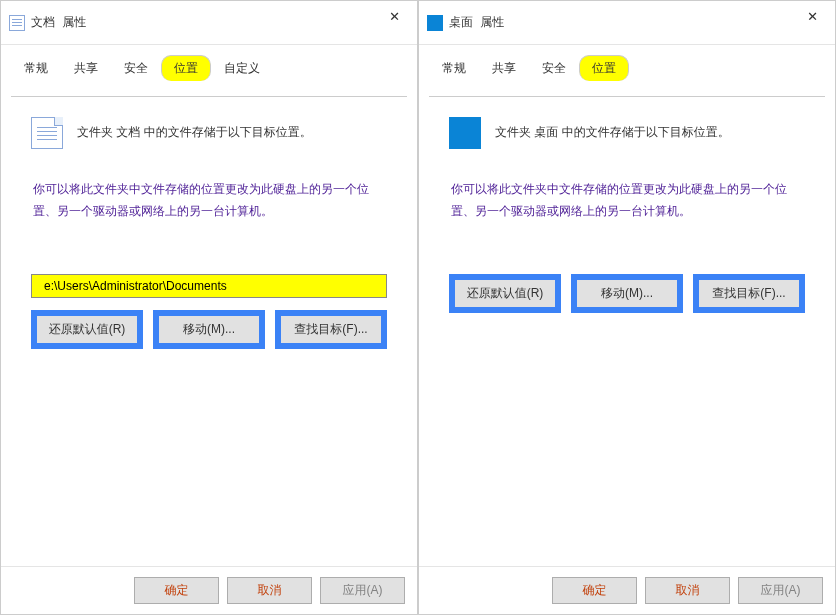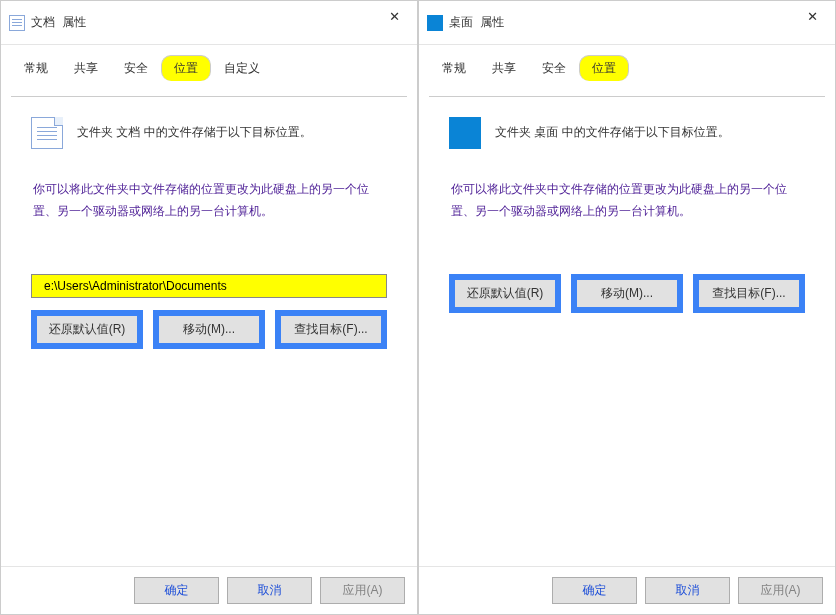--- a/index.html
+++ b/index.html
@@ -191,21 +191,21 @@
       border-top: 1px solid #e5e5e5;
     }
     .bottom-btn {
       width: 85px;
       padding: 4px 0;
       border: 1px solid #adadad;
       background: #e1e1e1;
       font-family: inherit;
       font-size: 12px;
       cursor: pointer;
-      color: #1d4ed8;
+      color: #c2410c;
     }
     .bottom-btn:disabled {
       color: #838383;
       cursor: default;
     }
   </style>
 </head>
 <body>
 
 <div class="window">

